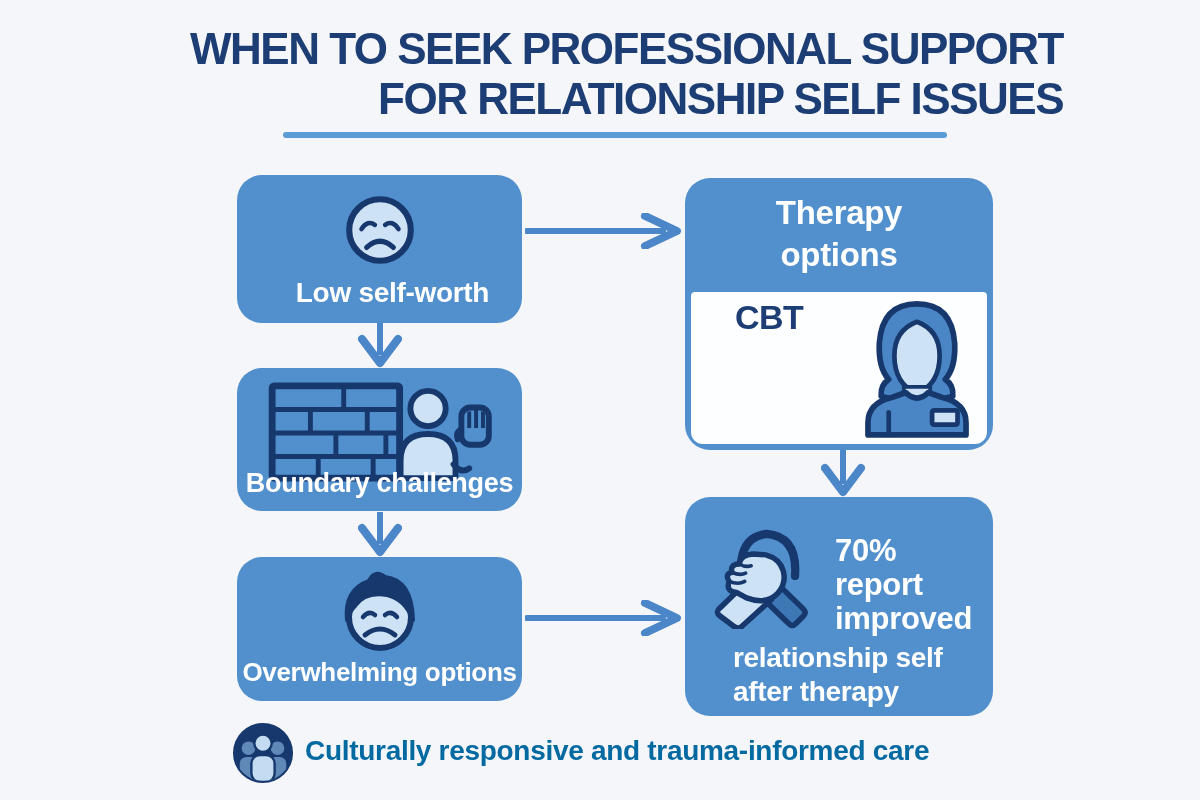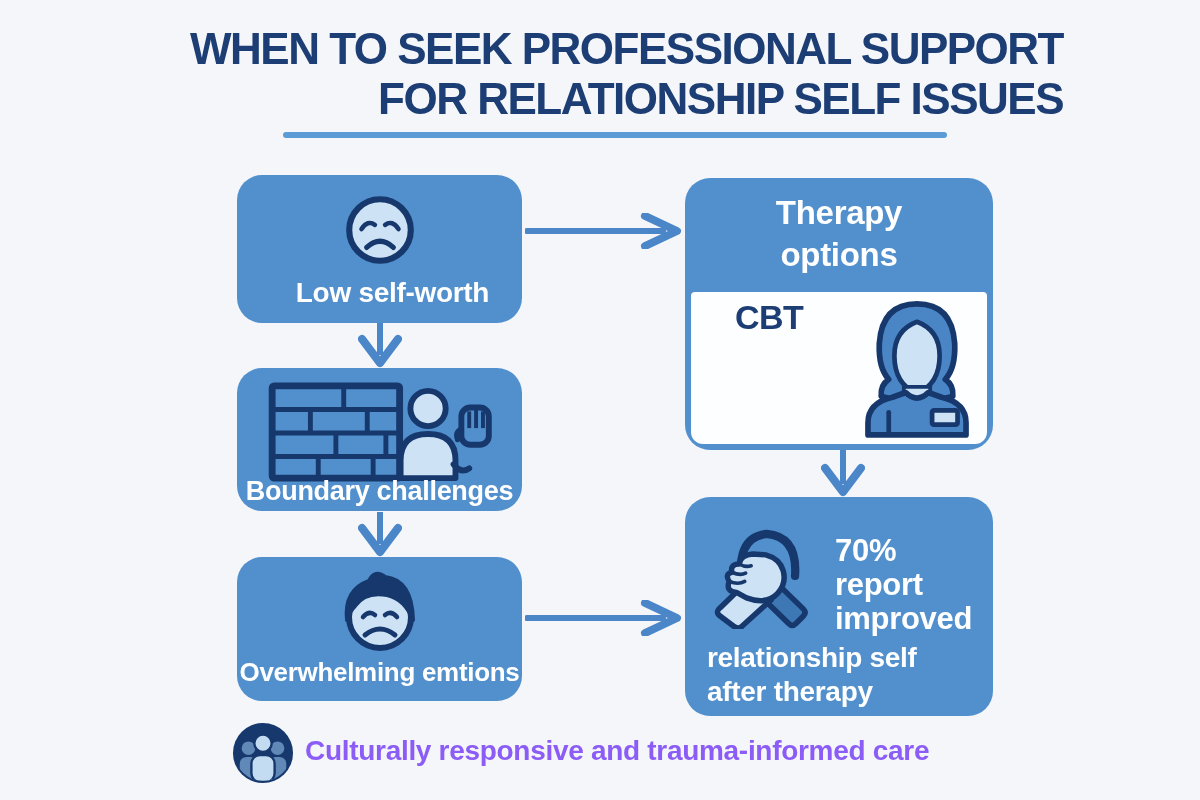--- a/index.html
+++ b/index.html
@@ -27,21 +27,21 @@
     background:#5190cd; border-radius:25px;
   }
   .box-label {
     position:absolute; left:0; right:0; text-align:center;
     color:#ffffff; font-weight:bold; letter-spacing:-0.3px;
   }
   .box1 { left:237px; top:175px; width:285px; height:148px; }
   .box2 { left:237px; top:368px; width:285px; height:143px; }
   .box3 { left:237px; top:557px; width:285px; height:144px; }
   .box1 .box-label { bottom:14px; font-size:28px;margin-left:26px; }
-  .box2 .box-label { bottom:4px; font-size:27px; }
+  .box2 .box-label { bottom:12px; font-size:27px; }
   .box3 .box-label { bottom:13px; font-size:26px; }
   .box-icon { position:absolute; left:0; right:0; display:flex; justify-content:center; }
   .box1 .box-icon { top:16px; }
   .box2 .box-icon { top:14px; }
   .box3 .box-icon { top:8px; }
 
   
   .therapy-box { left:685px; top:178px; width:308px; height:272px; }
   .therapy-title {
     position:absolute; top:14px; left:0; right:0; text-align:center;
@@ -60,31 +60,31 @@
   .therapist-wrap { position:absolute; right:4px; bottom:2px; }
 
   
   .stat-box { left:685px; top:497px; width:308px; height:219px; }
   .stat-lines {
     position:absolute; left:150px; top:37px;
     color:#fff; font-weight:bold; font-size:31px; line-height:34px;
     white-space:pre-line; letter-spacing:-0.3px;
   }
   .stat-caption {
-    position:absolute; left:22px; top:144px;
+    position:absolute; left:48px; top:144px;
     color:#fff; font-weight:bold; font-size:28px; line-height:34px;
     white-space:pre-line; letter-spacing:-0.3px;
   }
   .handclasp-wrap { position:absolute; left:24px; top:24px; }
 
   
   .footer-icon-wrap { left:232px; top:722px; }
   .footer-note {
     left:305px; top:735px;
-    color:#8b5cf6; font-weight:bold; font-size:28px; letter-spacing:-0.3px;
+    color:#0369a1; font-weight:bold; font-size:28px; letter-spacing:-0.3px;
   }
 </style>
 </head>
 <body>
 
 <div class="canvas">
 
   <div class="abs title">WHEN TO SEEK PROFESSIONAL SUPPORT
 FOR RELATIONSHIP SELF ISSUES</div>
   <div class="abs title-underline"></div>
@@ -134,21 +134,21 @@
   <div class="abs flow-box box3">
     <div class="box-icon">
       <svg width="92" height="92" viewBox="0 0 92 92">
         <circle cx="46" cy="52" r="31" fill="#cde2f5" stroke="#17386d" stroke-width="6"></circle>
         <path d="M13 55 Q10 25 35 16 Q41 4 51 12 Q78 15 79 55 Q71 34 53 30 Q31 26 21 41 Q15 47 13 55 Z" fill="#17386d" stroke="#17386d" stroke-width="4" stroke-linejoin="round"></path>
         <path d="M29 52 Q35 45 41 50" fill="none" stroke="#17386d" stroke-width="4.5" stroke-linecap="round"></path>
         <path d="M51 50 Q57 45 63 52" fill="none" stroke="#17386d" stroke-width="4.5" stroke-linecap="round"></path>
         <path d="M31 70 Q46 58 61 70" fill="none" stroke="#17386d" stroke-width="5" stroke-linecap="round"></path>
       </svg>
     </div>
-    <div class="box-label">Overwhelming emtions</div>
+    <div class="box-label">Overwhelming options</div>
   </div>
 
   <div class="abs flow-box therapy-box">
     <div class="therapy-title">Therapy
 options</div>
     <div class="therapy-panel">
       <div class="therapy-options">
         <div class="therapy-option">CBT</div>
       </div>
       <div class="therapist-wrap">

